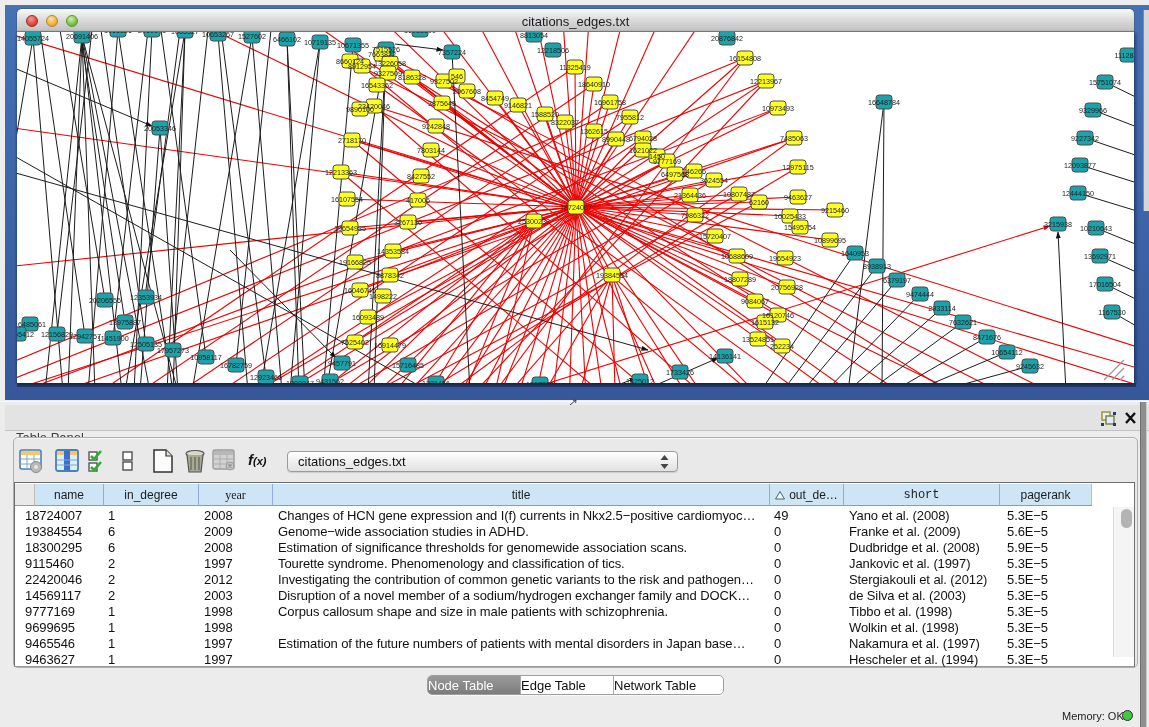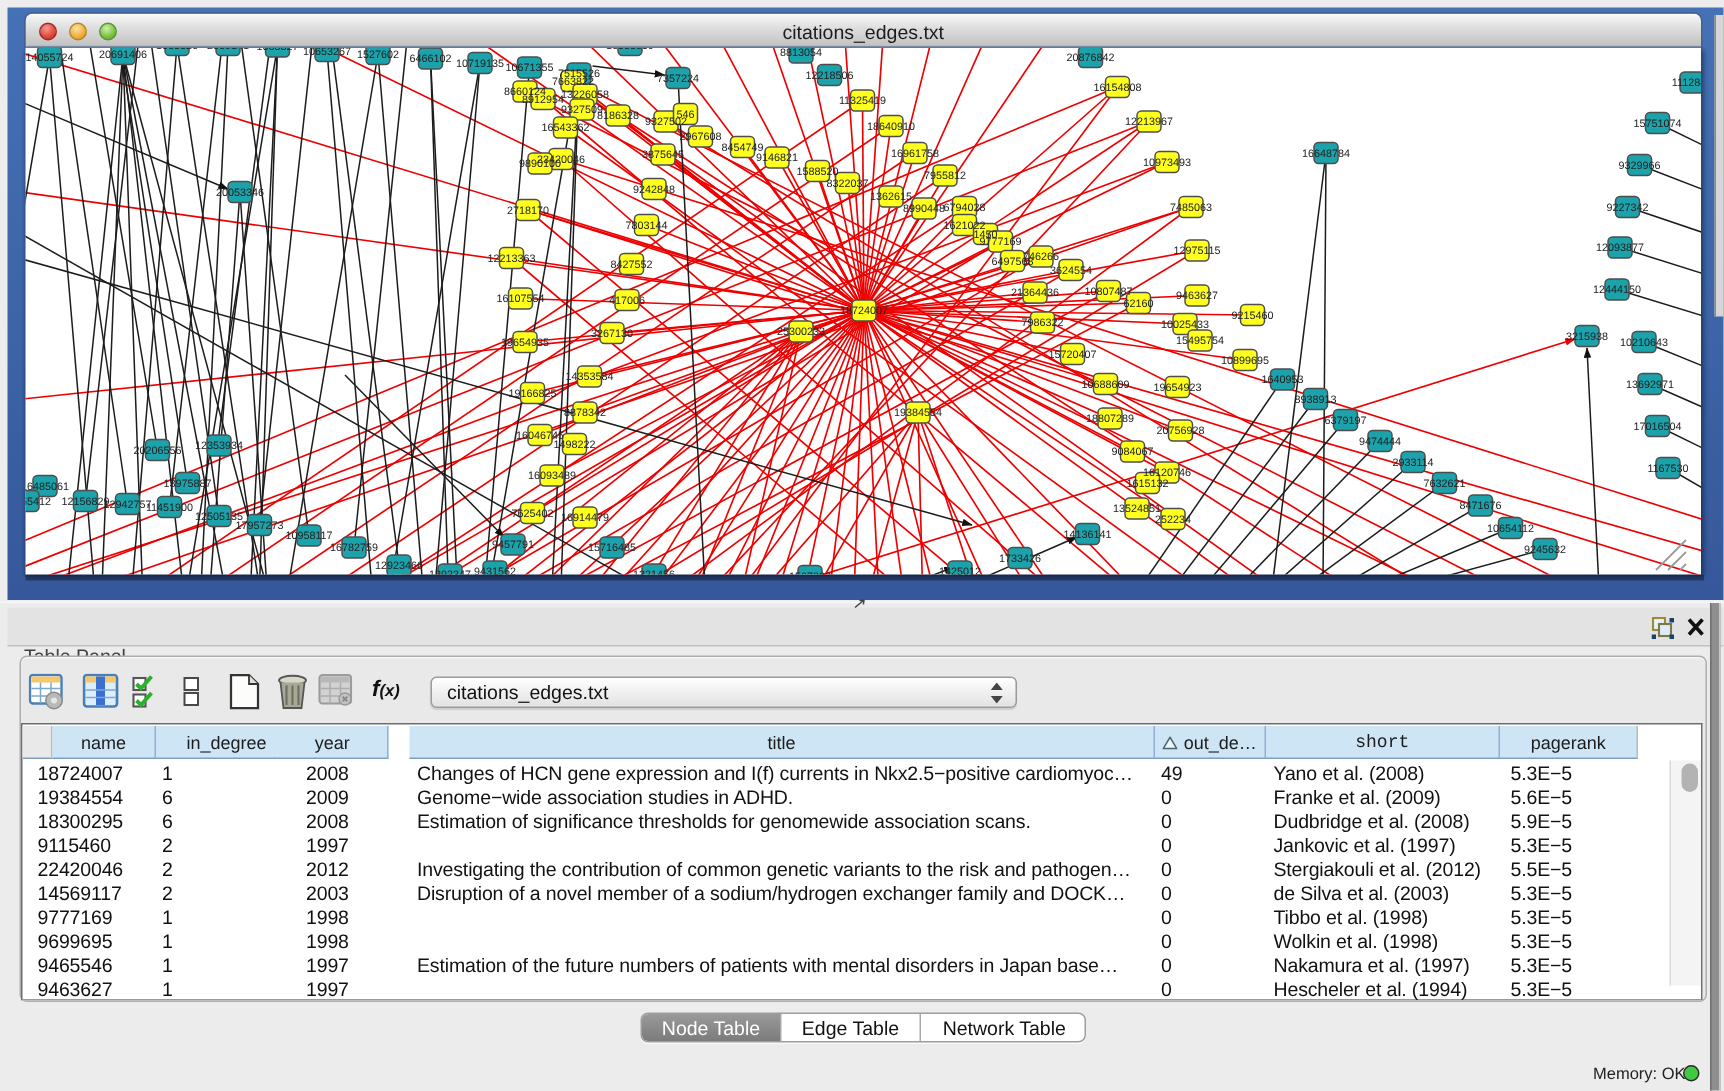--- a/index.html
+++ b/index.html
@@ -46,21 +46,21 @@
 .trow span { position:absolute; top:1px; white-space:nowrap; }
 #vscroll { position:absolute; left:1113px; top:507px; width:21px; height:150px;
   background:#f4f4f4; border-left:1px solid #dcdcdc; }
 #vthumb { position:absolute; left:1121px; top:509px; width:11px; height:19px;
   background:#b3b3b3; border-radius:6px; }
 
 #tabs { position:absolute; left:427px; top:675px; width:297px; height:20px;
   border:1px solid #9e9e9e; border-radius:5px; background:#fff;
   box-shadow:0 1px 0 rgba(255,255,255,.7); overflow:hidden; }
 #tabs .seg { position:absolute; top:0; height:20px; font-size:13px;
-  text-align:center; line-height:19px; color:#111; }
+  text-align:left; line-height:19px; color:#111; }
 #tabs .sel { background:linear-gradient(#9a9a9a,#787878); color:#fff; }
 #tabs .sep { position:absolute; top:0; width:1px; height:20px; background:#aaa; }
 #status { position:absolute; left:0; top:700px; width:1149px; height:27px; }
 #mem { position:absolute; left:1062px; top:710px; font-size:11px; color:#222; }
 #dot { position:absolute; left:1122px; top:710px; width:11px; height:11px;
   border-radius:50%; background:#3fcb3f; border:1.5px solid #2b2b2b; }
 #rbar { position:absolute; left:1140px; top:402px; width:7px; height:325px;
   background:#8f8f8f; border-left:1px solid #6f6f6f; border-right:1px solid #c9c9c9; }
 .icon { position:absolute; top:449px; }
 </style>
@@ -632,21 +632,21 @@
  <svg class="abs" style="right:8px;top:3px" width="9" height="14">
       <path d="M4.5,0 L8.5,5 L0.5,5 Z" fill="#444"></path>
       <path d="M4.5,14 L8.5,9 L0.5,9 Z" fill="#444"></path>
     </svg>
 </div>
 
 <div id="table"></div>
 <div class="hcell" style="left:15px;width:20px;background:#e9e9e9;border-right:1px solid #bcbcbc;"></div>
 <div class="hcell" style="left:35px;width:69px;">name</div>
 <div class="hcell" style="left:104px;width:95px;">in_degree</div>
-<div class="hcell" style="left:185px;width:74px;">year</div>
+<div class="hcell" style="left:199px;width:74px;font-family:Liberation Serif, serif;">year</div>
 <div class="hcell" style="left:273px;width:497px;">title</div>
 <div class="hcell" style="left:770px;width:74px;"><svg style="position:absolute;left:5px;top:7px" width="10" height="9">
       <path d="M5,0.5 L9.5,8 L0.5,8 Z" fill="#eef6fc" stroke="#49656e"></path>
     </svg><span style="margin-left:14px">out_de…</span></div>
 <div class="hcell" style="left:844px;width:156px;font-family:Liberation Mono, monospace;">short</div>
 <div class="hcell" style="left:1000px;width:92px;border-right:1px solid #bcbcbc;">pagerank</div>
 <div class="trow" style="top:507px">
     <span style="left:25px">18724007</span>
     <span style="left:108px">1</span>
     <span style="left:204px">2008</span>
@@ -670,20 +670,21 @@
     <span style="left:204px">2008</span>
     <span style="left:278px">Estimation of significance thresholds for genomewide association scans.</span>
     <span style="left:774px">0</span>
     <span style="left:849px">Dudbridge et al. (2008)</span>
     <span style="left:1007px">5.9E−5</span>
   </div>
 <div class="trow" style="top:555px">
     <span style="left:25px">9115460</span>
     <span style="left:108px">2</span>
     <span style="left:204px">1997</span>
+    <span style="left:278px">Tourette syndrome. Phenomenology and classification of tics.</span>
     <span style="left:774px">0</span>
     <span style="left:849px">Jankovic et al. (1997)</span>
     <span style="left:1007px">5.3E−5</span>
   </div>
 <div class="trow" style="top:571px">
     <span style="left:25px">22420046</span>
     <span style="left:108px">2</span>
     <span style="left:204px">2012</span>
     <span style="left:278px">Investigating the contribution of common genetic variants to the risk and pathogen…</span>
     <span style="left:774px">0</span>
@@ -696,20 +697,21 @@
     <span style="left:204px">2003</span>
     <span style="left:278px">Disruption of a novel member of a sodium/hydrogen exchanger family and DOCK…</span>
     <span style="left:774px">0</span>
     <span style="left:849px">de Silva et al. (2003)</span>
     <span style="left:1007px">5.3E−5</span>
   </div>
 <div class="trow" style="top:603px">
     <span style="left:25px">9777169</span>
     <span style="left:108px">1</span>
     <span style="left:204px">1998</span>
+    <span style="left:278px">Corpus callosum shape and size in male patients with schizophrenia.</span>
     <span style="left:774px">0</span>
     <span style="left:849px">Tibbo et al. (1998)</span>
     <span style="left:1007px">5.3E−5</span>
   </div>
 <div class="trow" style="top:619px">
     <span style="left:25px">9699695</span>
     <span style="left:108px">1</span>
     <span style="left:204px">1998</span>
     <span style="left:774px">0</span>
     <span style="left:849px">Wolkin et al. (1998)</span>

